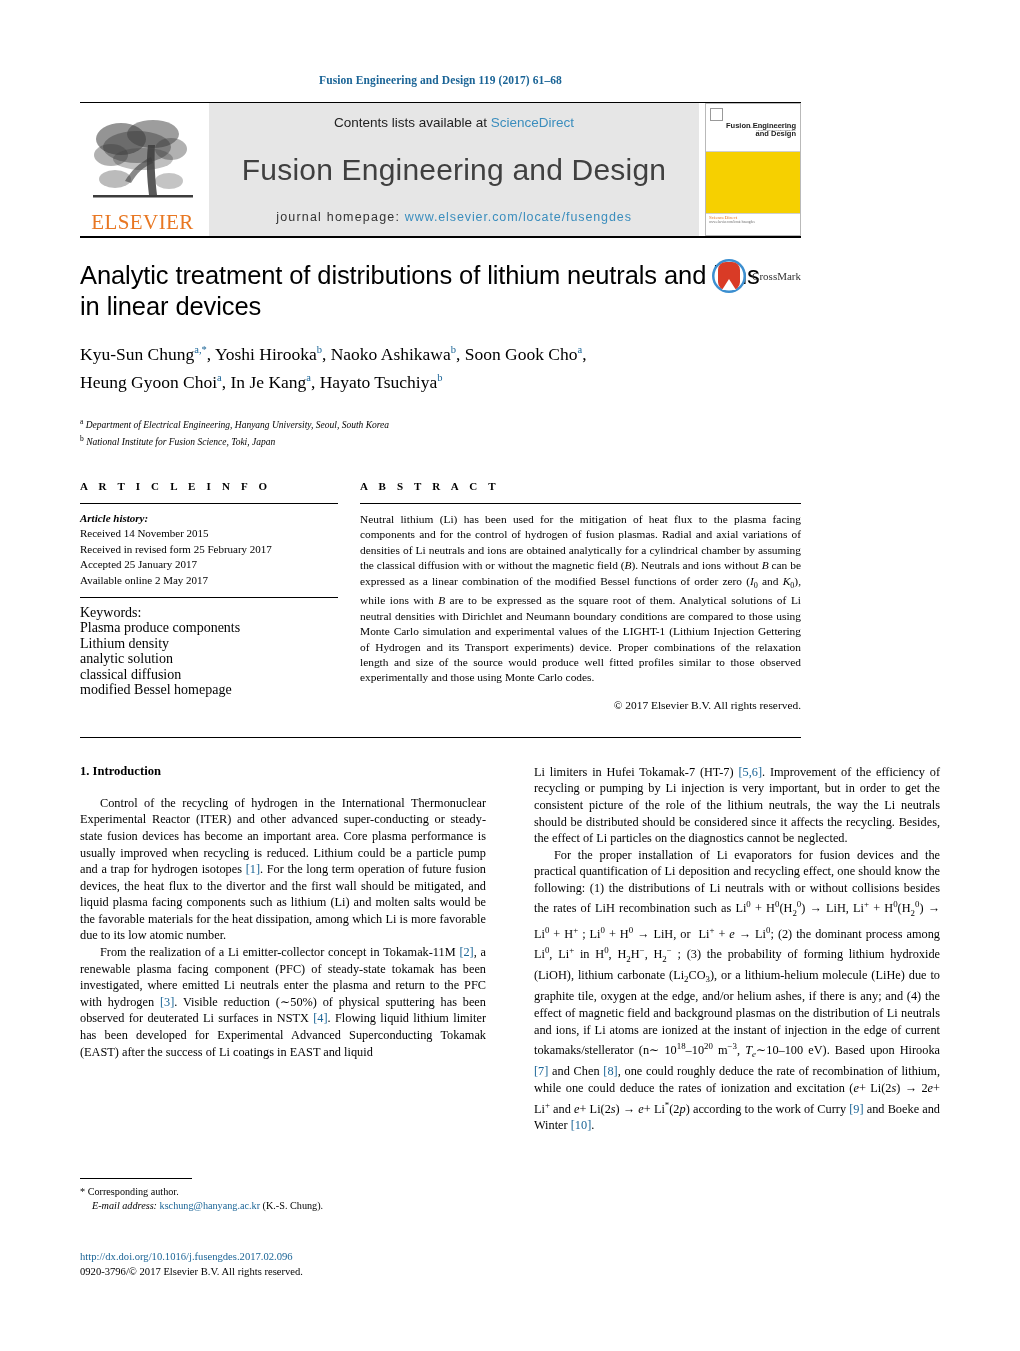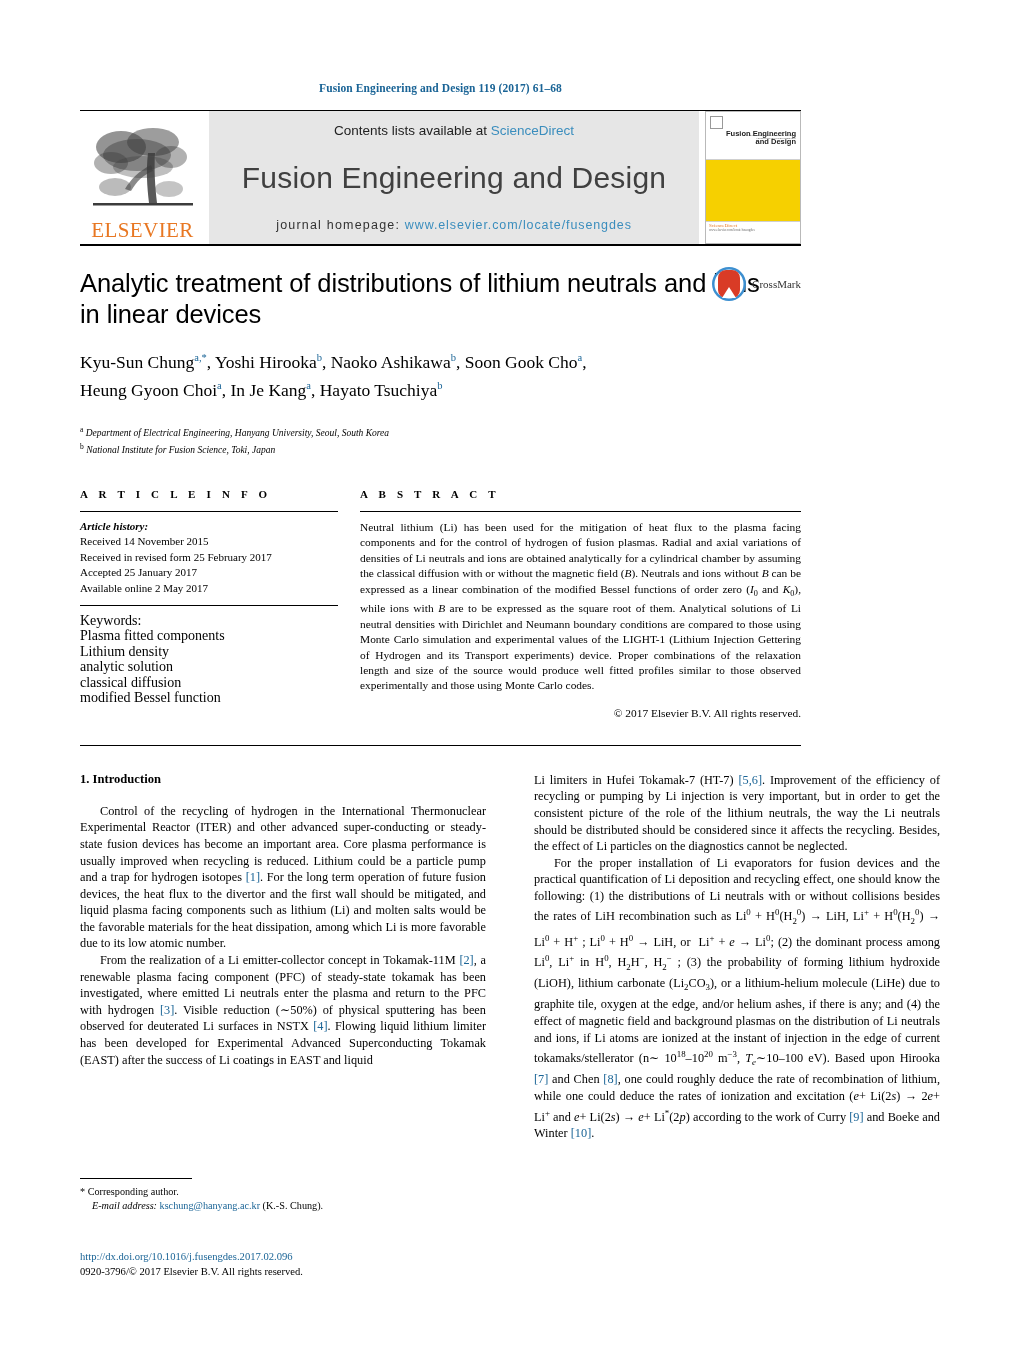--- a/index.html
+++ b/index.html
@@ -14,21 +14,21 @@
     font-family: "Liberation Serif", "DejaVu Serif", serif;
     color: #000000;
     position: relative;
     overflow: hidden;
   }
   .page {
     width: 881px;
     height: 1351px;
     position: relative;
     box-sizing: border-box;
-    padding: 16px 80px;
+    padding: 8px 80px;
   }
 
   
   .running-head {
     text-align: center;
     color: #1a6496;
     font-size: 11.5px;
     font-weight: bold;
     letter-spacing: 0.1px;
     padding-top: 66px;
@@ -358,25 +358,25 @@
       <div class="info-body">
         <div class="lbl">Article history:</div>
         <div>Received 14 November 2015</div>
         <div>Received in revised form 25 February 2017</div>
         <div>Accepted 25 January 2017</div>
         <div>Available online 2 May 2017</div>
       </div>
       <div class="info-sep"></div>
       <div class="kw-block">
         <div class="lbl">Keywords:</div>
-        <div>Plasma fitted components</div>
+        <div>Plasma produce components</div>
         <div>Lithium density</div>
         <div>analytic solution</div>
         <div>classical diffusion</div>
-        <div>modified Bessel function</div>
+        <div>modified Bessel homepage</div>
       </div>
     </div>
 
     <div class="col-gap"></div>
 
     <div class="col-abs">
       <div class="sect-head">A B S T R A C T</div>
       <div class="hr-thin"></div>
       <div class="abstract-body">
         Neutral lithium (Li) has been used for the mitigation of heat flux to the plasma facing components and for the control of hydrogen of fusion plasmas. Radial and axial variations of densities of Li neutrals and ions are obtained analytically for a cylindrical chamber by assuming the classical diffusion with or without the magnetic field (<i>B</i>). Neutrals and ions without <i>B</i> can be expressed as a linear combination of the modified Bessel functions of order zero (<i>I</i><sub>0</sub> and <i>K</i><sub>0</sub>), while ions with <i>B</i> are to be expressed as the square root of them. Analytical solutions of Li neutral densities with Dirichlet and Neumann boundary conditions are compared to those using Monte Carlo simulation and experimental values of the LIGHT-1 (Lithium Injection Gettering of Hydrogen and its Transport experiments) device. Proper combinations of the relaxation length and size of the source would produce well fitted profiles similar to those observed experimentally and those using Monte Carlo codes.

